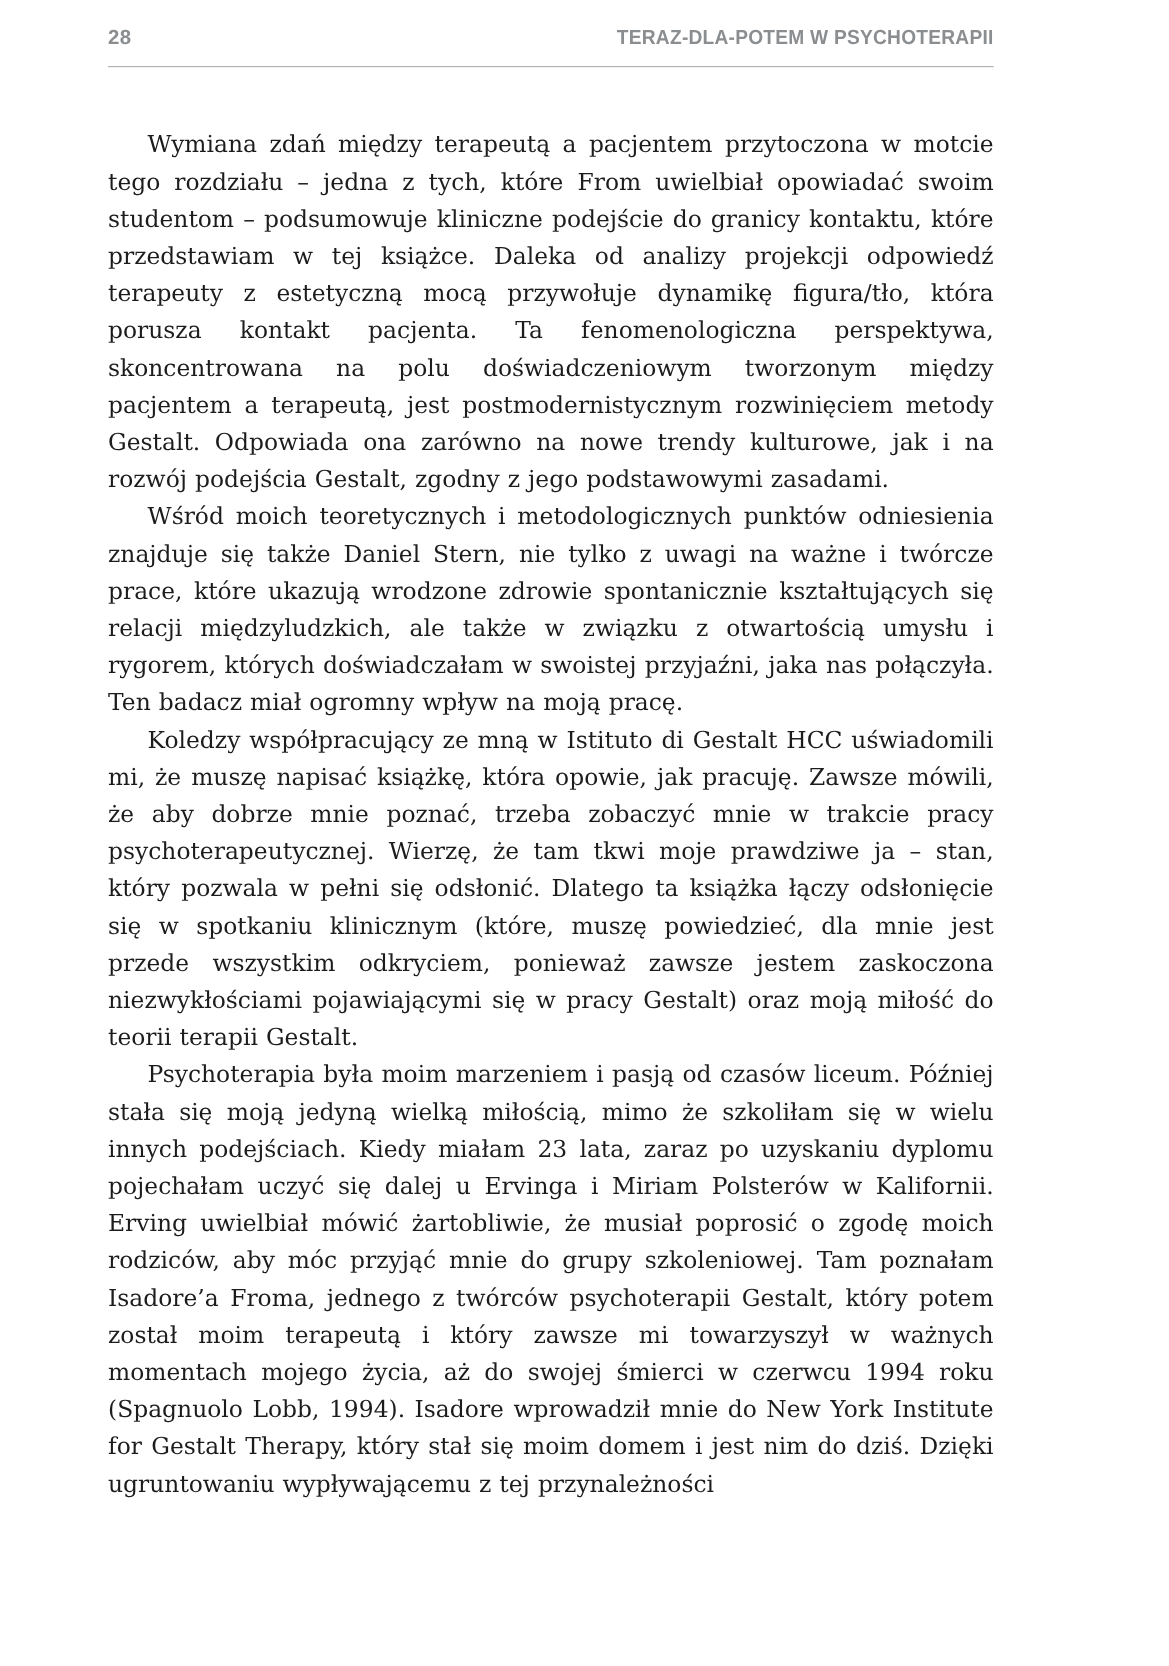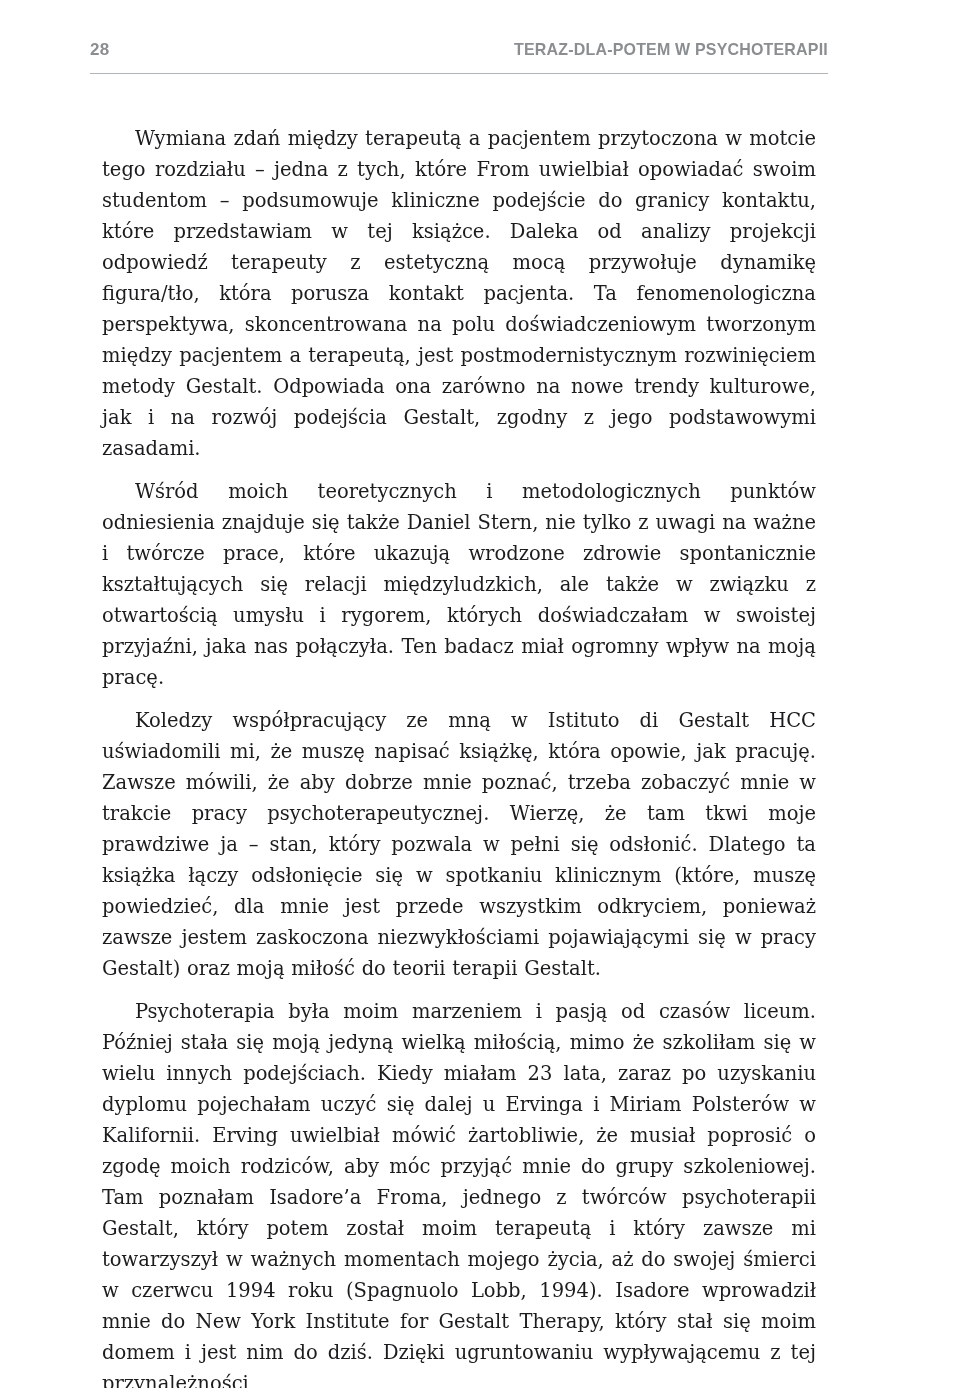--- a/index.html
+++ b/index.html
@@ -18,21 +18,21 @@
   .content-col {
     position: absolute;
     left: 90px;
     top: 0;
     width: 738px;
   }
   .page-header {
     display: flex;
     justify-content: space-between;
     align-items: baseline;
-    padding-top: 40px;
+    padding-top: 22px;
     font-family: "Liberation Sans", sans-serif;
     color: #8b8e91;
   }
   .page-number {
     font-size: 17px;
     font-weight: 600;
     letter-spacing: 0.3px;
   }
   .running-title {
     font-size: 17px;
@@ -44,21 +44,21 @@
   .header-rule {
     margin-top: 13px;
     border: 0;
     border-top: 1px solid #b2b5b7;
     height: 0;
   }
   .body-text {
     margin-top: 49px;
   }
   .body-text p {
-    margin: 12px;
+    margin: 0;
     font-family: "DejaVu Serif", "Liberation Serif", serif;
     font-size: 19.5px;
     line-height: 31px;
     color: #1c1c1e;
     text-align: justify;
     text-indent: 33px;
     word-spacing: 0.5px;
   }
 </style>
 </head>

